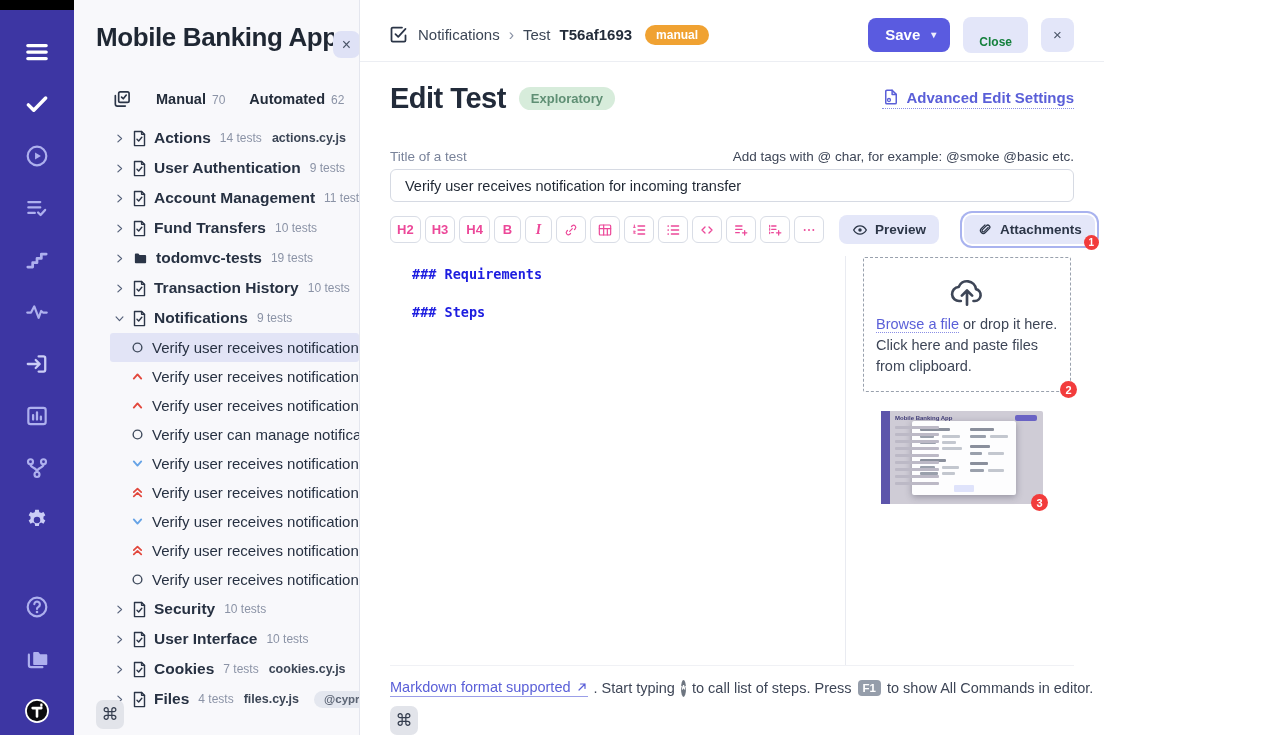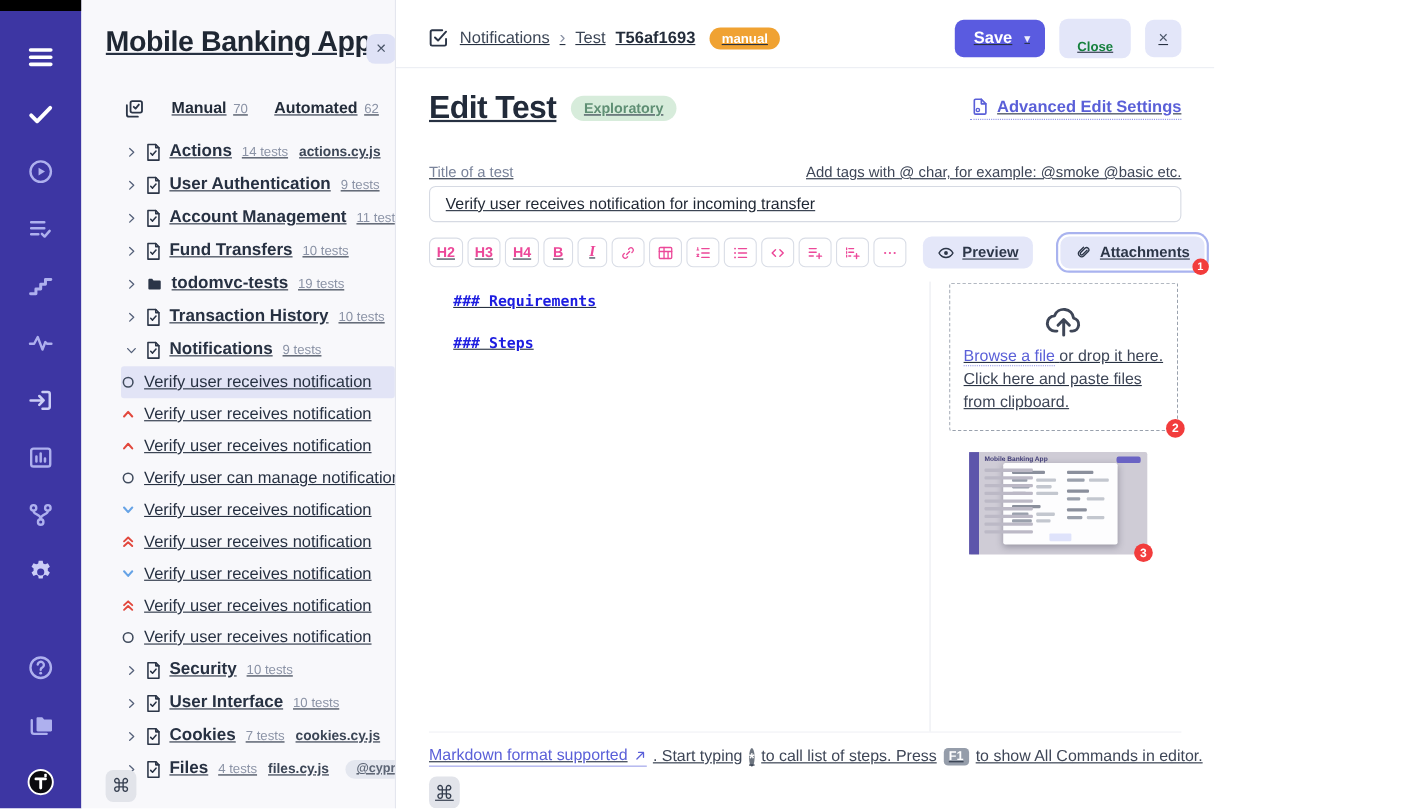--- a/index.html
+++ b/index.html
@@ -1,18 +1,18 @@
 <!DOCTYPE html>
 <html style="--sidebar: #3d36a3; --accent: #5a5be0; --link: #5a5fd8; --manual: #f0a232; --expl-bg: #d7ecdb; --expl-tx: #5f8f74; --md: #1d1de0; --danger: #f23c3c; --selected: #e2e4f6;"><head>
 <meta charset="utf-8">
 <style>
   * { margin:0; padding:0; box-sizing:border-box; }
   html,body { width:1280px; height:735px; overflow:hidden; background:#fff;
     font-family:"Liberation Sans", sans-serif; color:#273142; }
-  .app { display:flex; width:1104px; height:735px;text-decoration:underline; }
+  .app { display:flex; width:1104px; height:735px; }
 
   
   .activity-bar { position:relative; width:74px; background:var(--sidebar,#3d36a3);
     display:flex; flex-direction:column; align-items:center; padding:38px 0 10px; flex-shrink:0; }
   .notch { position:absolute; top:0; left:0; width:74px; height:10px; background:#000; }
   .ab-group { display:flex; flex-direction:column; align-items:center; gap:24px; }
   .ab-bottom { margin-top:auto; }
   .ab-icon { width:28px; height:28px; color:#aeb0ee; cursor:pointer; display:flex; align-items:center; justify-content:center; }
   .ab-icon svg { width:26px; height:26px; }
   .ab-icon.bright { color:#ffffff; }
@@ -35,21 +35,21 @@
   .tree-row { white-space:nowrap; overflow:hidden; flex-shrink:0; cursor:pointer; }
   .tree-row.suite { display:flex; align-items:center; height:30px; padding-left:40px; gap:7px; }
   .chev { width:11px; display:flex; color:#55617a; flex-shrink:0; }
   .ficon { display:flex; color:#2b3547; flex-shrink:0; }
   .suite .label { font-weight:700; font-size:15.5px; color:#273142; }
   .suite .count { font-size:12px; color:#8b93a6; margin-left:2px; }
   .suite .file { font-size:12.5px; color:#3c4656; font-weight:600; margin-left:3px; }
   .suite .pill { background:#e4e7ef; color:#5c6575; font-size:11.5px; font-weight:600;
     padding:2.5px 10px; border-radius:10px; margin-left:8px; }
   .tree-row.test { display:flex; align-items:center; height:29px; margin-left:36px;
-    gap:8px; border-radius:3px; }
+    padding-left:21px; gap:8px; border-radius:3px; }
   .tree-row.test.selected { background:var(--selected,#e2e4f6); }
   .test .label { font-size:15px; font-weight:500; color:#273142; }
   .prio { display:flex; flex-shrink:0; }
   .cmd-btn { position:absolute; left:22px; bottom:6px; width:28px; height:29px;
     background:#e2e4ea; border:none; border-radius:7px; font-size:17px; color:#343d4e;
     cursor:pointer; z-index:3; }
 
   
   .main { flex:1; display:flex; flex-direction:column; overflow:hidden; background:#fff; }
   .topbar { height:62px; flex-shrink:0; display:flex; align-items:center;

